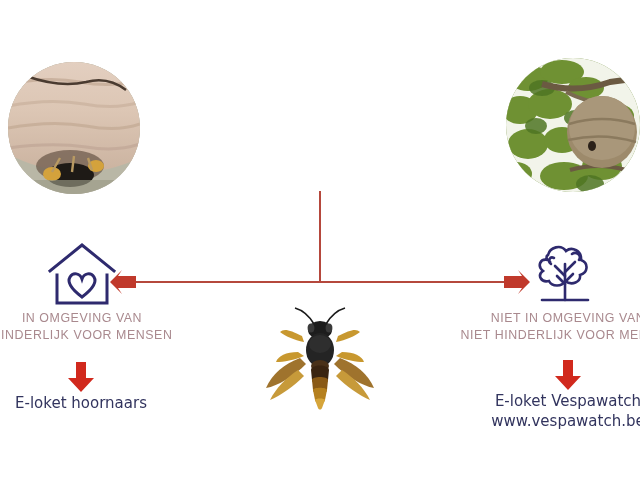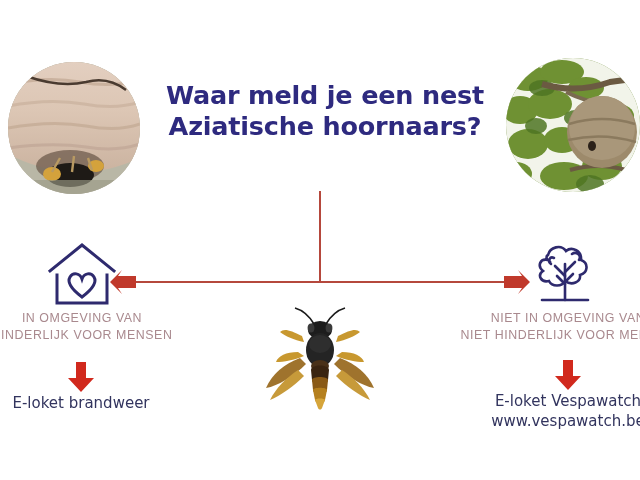--- a/index.html
+++ b/index.html
@@ -220,24 +220,20 @@
       <path d="M60 34 Q84 46 100 44" stroke="#7a6a50" stroke-width="4" fill="none"></path>
       <path d="M64 112 Q92 104 120 112" stroke="#6b5a42" stroke-width="4" fill="none"></path>
       <ellipse cx="96" cy="74" rx="35" ry="36" fill="#9d8a6b"></ellipse>
       <ellipse cx="96" cy="70" rx="33" ry="32" fill="#a9977a"></ellipse>
       <path d="M63 66 Q96 56 129 66" stroke="#8b7a5e" stroke-width="2.6" fill="none"></path>
       <path d="M62 82 Q96 74 130 84" stroke="#8b7a5e" stroke-width="2.6" fill="none"></path>
       <ellipse cx="86" cy="88" rx="4" ry="5" fill="#2b2119"></ellipse>
     </svg>
   </div>
 
-  <div class="title">
-    <span class="line1">Waar meld je een nest</span>
-    <span class="line2">Aziatische hoornaars?</span>
-  </div>
 
   <div class="vline"></div>
   <div class="hline"></div>
 
   <div class="arrow-head arrow-left">
     <svg viewBox="0 0 26 24" aria-hidden="true">
       <path d="M26 6 L8 6 L12 0 L0 12 L12 24 L8 18 L26 18 Z" fill="#c0392b"></path>
     </svg>
   </div>
   <div class="arrow-head arrow-right">
@@ -287,21 +283,21 @@
       <path d="M8 0 L18 0 L18 16 L26 16 L13 30 L0 16 L8 16 Z" fill="#d1291d"></path>
     </svg>
   </div>
   <div class="down-arrow down-right">
     <svg viewBox="0 0 26 30" aria-hidden="true">
       <path d="M8 0 L18 0 L18 16 L26 16 L13 30 L0 16 L8 16 Z" fill="#d1291d"></path>
     </svg>
   </div>
 
   <div class="result result-left">
-    <span class="r1">E-loket brandweer</span>
+    <span class="r1">E-loket hoornaars</span>
   </div>
   <div class="result result-right">
     <span class="r1">E-loket Vespawatch</span>
     <span class="r2">www.vespawatch.be</span>
   </div>
 
   <div class="hornet">
     <svg viewBox="0 0 116 104" aria-hidden="true">
       <g stroke="#1b1b1b" stroke-width="1.6" fill="none">
         <path d="M52 18 C46 8 40 4 33 2"></path>

